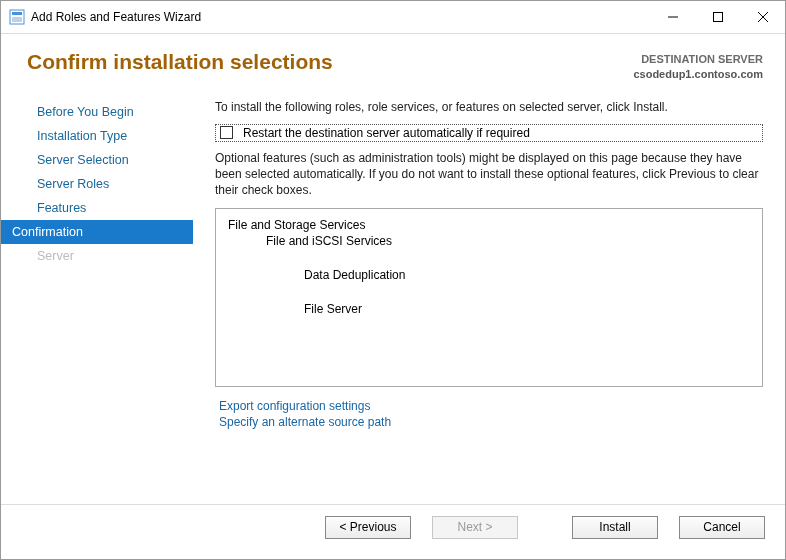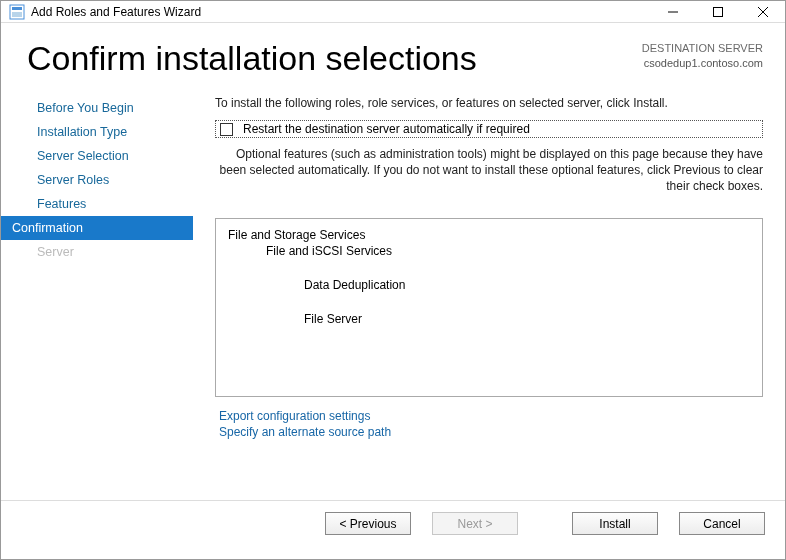--- a/index.html
+++ b/index.html
@@ -6,21 +6,21 @@
   body {
     margin: 0; padding: 0;
     font-family: "Segoe UI", Tahoma, sans-serif;
     font-size: 12px;
     background: #fff;
     width: 786px; height: 560px;
     overflow: hidden;
     border: 1px solid #999;
   }
   .titlebar {
-    height: 22px;
+    height: 33px;
     display: flex; align-items: center;
     padding-left: 8px;
     border-bottom: 1px solid #ddd;
   }
   .titlebar-icon {
     width:16px; height:16px;
     margin-right: 6px;
     display:inline-flex; align-items:center; justify-content:center;
   }
   .titlebar-title { flex: 1; color: #000; font-size:12px; }
@@ -29,30 +29,31 @@
     display:flex; align-items:center; justify-content:center;
     color:#000;
     font-size: 10px;
   }
   .header-area {
     padding: 16px 22px 2px 26px;
     display:flex; justify-content: space-between;
     align-items: flex-start;
   }
   .page-title {
-    color: #000000;
-    font-size: 34px;
-    font-weight: 400;
+    color: #a16207;
+    font-size: 21px;
+    font-weight: 700;
   }
   .dest-block {
     text-align: right;
     color:#555;
     font-size:11px;
     line-height:1.35;
     padding-top:2px;
+    font-weight:bold;
   }
   .dest-block .dest-label { color:#6a6a6a; }
   .dest-block .dest-val { color:#555; }
   .main-area {
     display:flex;
     padding: 6px 0 0 0;
     height: 420px;
   }
   .nav-col {
     width: 192px;
@@ -79,22 +80,21 @@
   }
   .checkbox-box {
     width:13px; height:13px;
     border:1px solid #333;
     margin-right:10px;
     background:#fff;
   }
   .note-text {
     color:#222; font-size:12px;
     line-height:1.35;
-    margin-bottom:23px;
-    text-align:right;
+    margin-bottom:10px;
   }
   .selection-box {
     border:1px solid #aaa;
     height: 179px;
     padding: 8px 12px;
     overflow:auto;
     font-size:12px;
   }
   .tree-l0{ margin:1px 0; }
   .tree-l1{ padding-left: 38px; margin:2px 0;}

